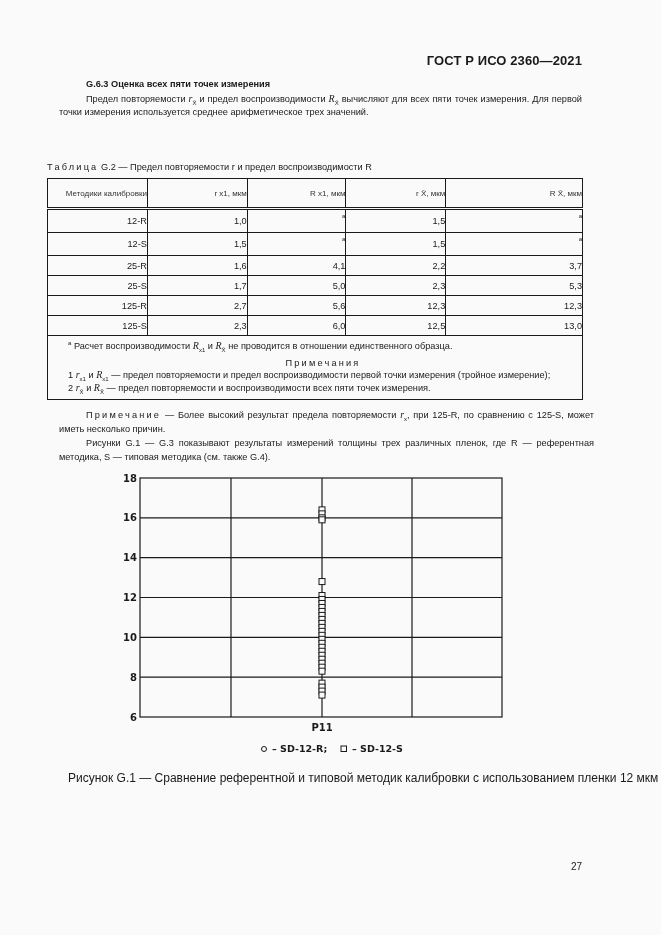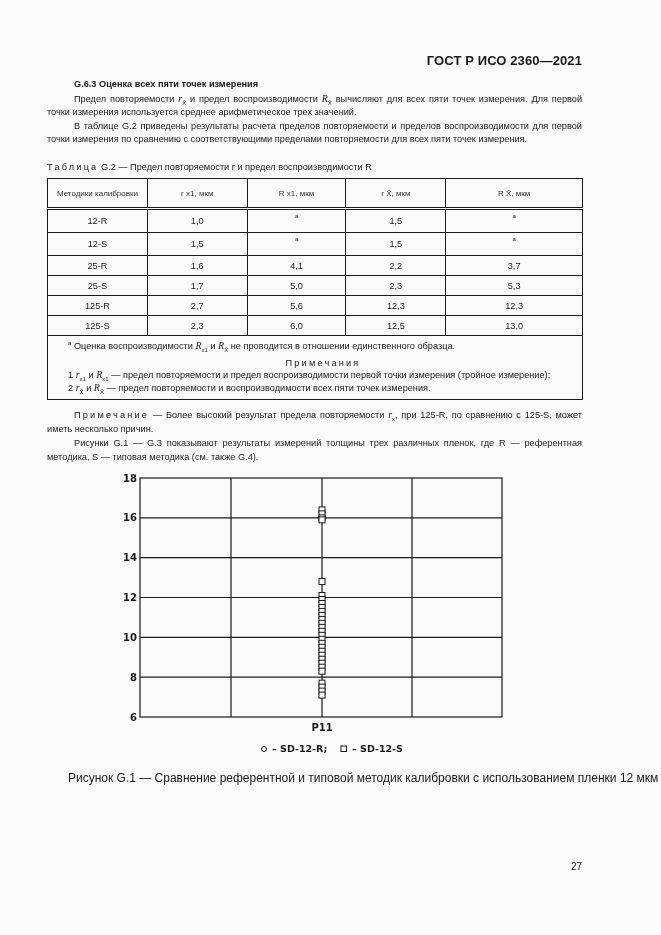--- a/index.html
+++ b/index.html
@@ -3,52 +3,51 @@
 <meta charset="utf-8">
 <style>
   html, body { margin: 0; padding: 0; }
   body {
     width: 661px; height: 935px; background: #fafafa; position: relative;
     font-family: "Liberation Sans", sans-serif; color: #1a1a1a; overflow: hidden;
   }
   .abs { position: absolute; }
   .doc-header { right: 79px; top: 53px; font-size: 13px; font-weight: bold; letter-spacing: 0.1px; }
   .para { left: 47px; width: 535px; font-size: 9.2px; line-height: 13.5px; text-align: justify; }
-  .indent { text-indent: 27px; }
+  .indent { text-indent: 27px; margin-left: 12px; }
   .section-title { font-weight: bold; }
   .spaced { letter-spacing: 2.2px; text-align: center; }
   i.var { font-style: italic; font-family: "Liberation Serif", serif; font-size: 10px; }
   sub, sup { font-size: 6px; line-height: 0; }
   .table-caption { left: 47px; top: 162px; font-size: 9.2px; }
   table.data-table {
     position: absolute; left: 47px; top: 178px; width: 536px;
     border-collapse: collapse; font-size: 9.2px;
   }
   table.data-table td, table.data-table th {
-    border: 1.3px solid #1a1a1a; text-align: center; font-weight: normal; padding: 0;
+    border: 1.3px solid #1a1a1a; text-align: right; font-weight: normal; padding: 0;
   }
   table.data-table th { height: 28px; font-size: 8px; color: #333; }
   table.data-table thead tr { border-bottom: 3px double #1a1a1a; }
   table.data-table tbody td { height: 19px; }
   table.data-table td.fn { font-size: 6px; vertical-align: top; padding-top: 3px; }
   table.data-table td.notes { text-align: left; padding: 4px 4px 5px 4px; font-size: 9.2px; line-height: 12.5px; height: auto; }
   .notes .ind { padding-left: 16px; }
   .chart { left: 110px; top: 470px; width: 420px; height: 300px; }
   .figure-caption { left: 68px; top: 771px; font-size: 12px; }
   .page-number { right: 79px; top: 846px; font-size: 10px; margin-top: 15px; }
 </style>
 </head>
 <body>
 
 <div class="abs doc-header">ГОСТ Р ИСО 2360—2021</div>
 
 <div class="abs para" style="top:78px;">
   <div class="indent section-title">G.6.3 Оценка всех пяти точек измерения</div>
   <div class="indent"><span>Предел повторяемости </span><i class="var">r</i><sub>X̄</sub><span> и предел воспроизводимости </span><i class="var">R</i><sub>X̄</sub><span> вычисляют для всех пяти точек измерения. Для первой точки измерения используется среднее арифметическое трех значений.</span></div>
-  <div class="indent">В таблице G.2 приведены результаты расчета пределов повторяемости и пределов воспроизводимости для первой точки измерения по сравнению с соответствующими пределами повторяемости для всех пяти точек измерения.</div>
 </div>
 
 <div class="abs table-caption"><span class="spaced">Таблица</span> <span>G.2 — Предел повторяемости r и предел воспроизводимости R</span></div>
 
 <table class="data-table">
   <colgroup>
       <col style="width:100px">
       <col style="width:100px">
       <col style="width:99px">
       <col style="width:100px">
@@ -101,21 +100,21 @@
     </tr>
     <tr>
       <td>125-S</td>
         <td>2,3</td>
         <td>6,0</td>
         <td>12,5</td>
         <td>13,0</td>
     </tr>
     <tr>
       <td class="notes" colspan="5">
-        <div class="ind"><sup>a</sup><span> Оценка воспроизводимости </span><i class="var">R</i><sub>x1</sub><span> и </span><i class="var">R</i><sub>X̄</sub><span> не проводится в отношении единственного образца.</span></div>
+        <div class="ind"><sup>a</sup><span> Расчет воспроизводимости </span><i class="var">R</i><sub>x1</sub><span> и </span><i class="var">R</i><sub>X̄</sub><span> не проводится в отношении единственного образца.</span></div>
         <div class="ind spaced" style="margin-top:4px;">Примечания</div>
         <div class="ind" style="text-align:justify;"><span>1</span> <i class="var">r</i><sub>x1</sub><span> и </span><i class="var">R</i><sub>x1</sub><span> — предел повторяемости и предел воспроизводимости первой точки измерения (тройное измерение);</span></div>
         <div class="ind"><span>2</span> <i class="var">r</i><sub>X̄</sub><span> и </span><i class="var">R</i><sub>X̄</sub><span> — предел повторяемости и воспроизводимости всех пяти точек измерения.</span></div>
       </td>
     </tr>
   </tbody>
 </table>
 
 <div class="abs para indent" style="top:408px;"><span class="spaced">Примечание</span><span> — Более высокий результат предела повторяемости </span><i class="var">r</i><sub>x</sub><span>, при 125-R, по сравнению с 125-S, может иметь несколько причин.</span></div>
 

